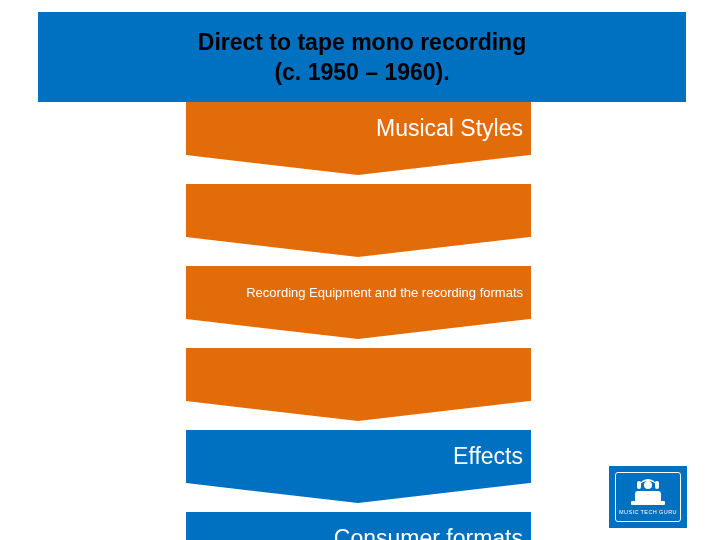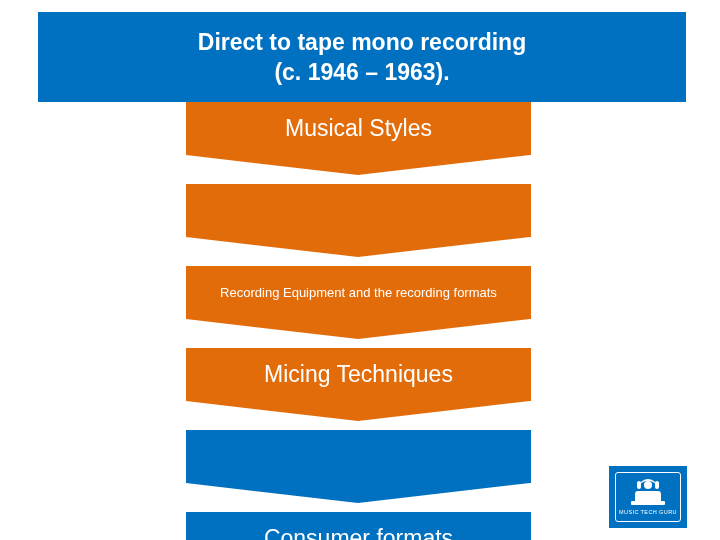--- a/index.html
+++ b/index.html
@@ -29,41 +29,41 @@
     height: 90px;
     background: #0070C0;
     display: flex;
     flex-direction: column;
     align-items: center;
     justify-content: center;
     box-sizing: border-box;
     padding: 0 20px;
   }
   .title-line {
-    color: #ffffff;
+    color: #000000;
     font-weight: bold;
     font-size: 23px;
     line-height: 30px;
     text-align: center;
     white-space: nowrap;
   }
   
   .chev-stack {
     position: absolute;
     left: 186px;
     top: 102px;
     width: 345px;
   }
   .chev {
     position: relative;
     width: 345px;
     height: 53px;
     display: flex;
     align-items: center;
-    justify-content: center;
+    justify-content: flex-end;
     box-sizing: border-box;
     margin-bottom: 29px;
     color: #ffffff;
     text-align: center;
   }
   .chev:last-child { margin-bottom: 0; }
   .chev.orange { background: #E36C0A; }
   .chev.blue   { background: #0070C0; }
   .chev .tail {
     position: absolute;
@@ -165,45 +165,45 @@
     white-space: nowrap;
   }
 </style>
 </head>
 <body>
 
 <div id="page">
 
   <div class="title-banner">
     <div class="title-line">Direct to tape mono recording</div>
-    <div class="title-line">(c. 1946 – 1963).</div>
+    <div class="title-line">(c. 1950 – 1960).</div>
   </div>
 
   <div class="chev-stack">
 
     <div class="chev orange">
       <span class="chev-label">Musical Styles</span>
       <span class="tail"></span>
     </div>
 
     <div class="chev orange">
       <span class="tail"></span>
     </div>
 
     <div class="chev orange">
       <span class="chev-label small">Recording Equipment and the recording formats</span>
       <span class="tail"></span>
     </div>
 
     <div class="chev orange">
-      <span class="chev-label">Micing Techniques</span>
       <span class="tail"></span>
     </div>
 
     <div class="chev blue">
+      <span class="chev-label">Effects</span>
       <span class="tail"></span>
     </div>
 
     <div class="chev blue no-tail">
       <span class="chev-label">Consumer formats</span>
 
     </div>
 
   </div>
 

